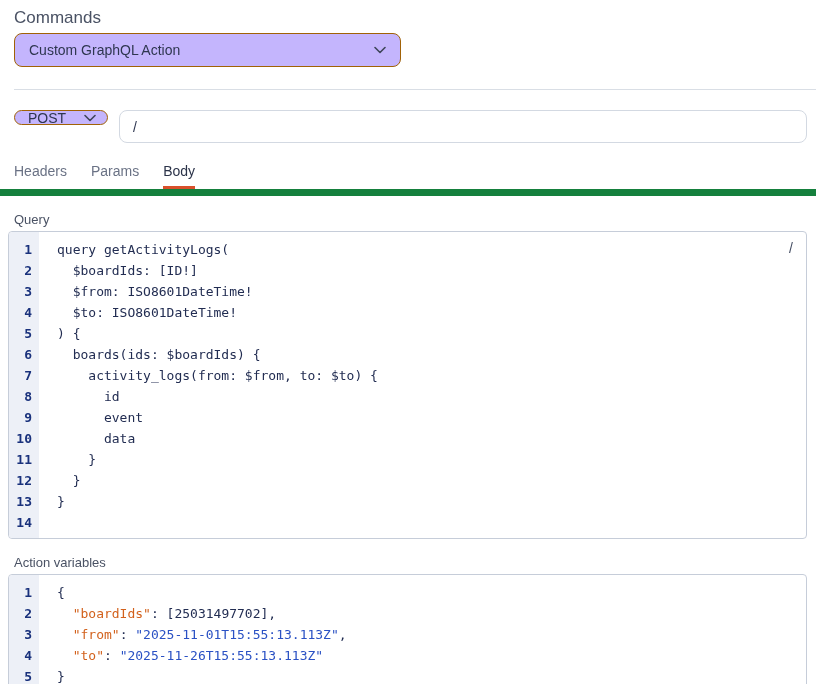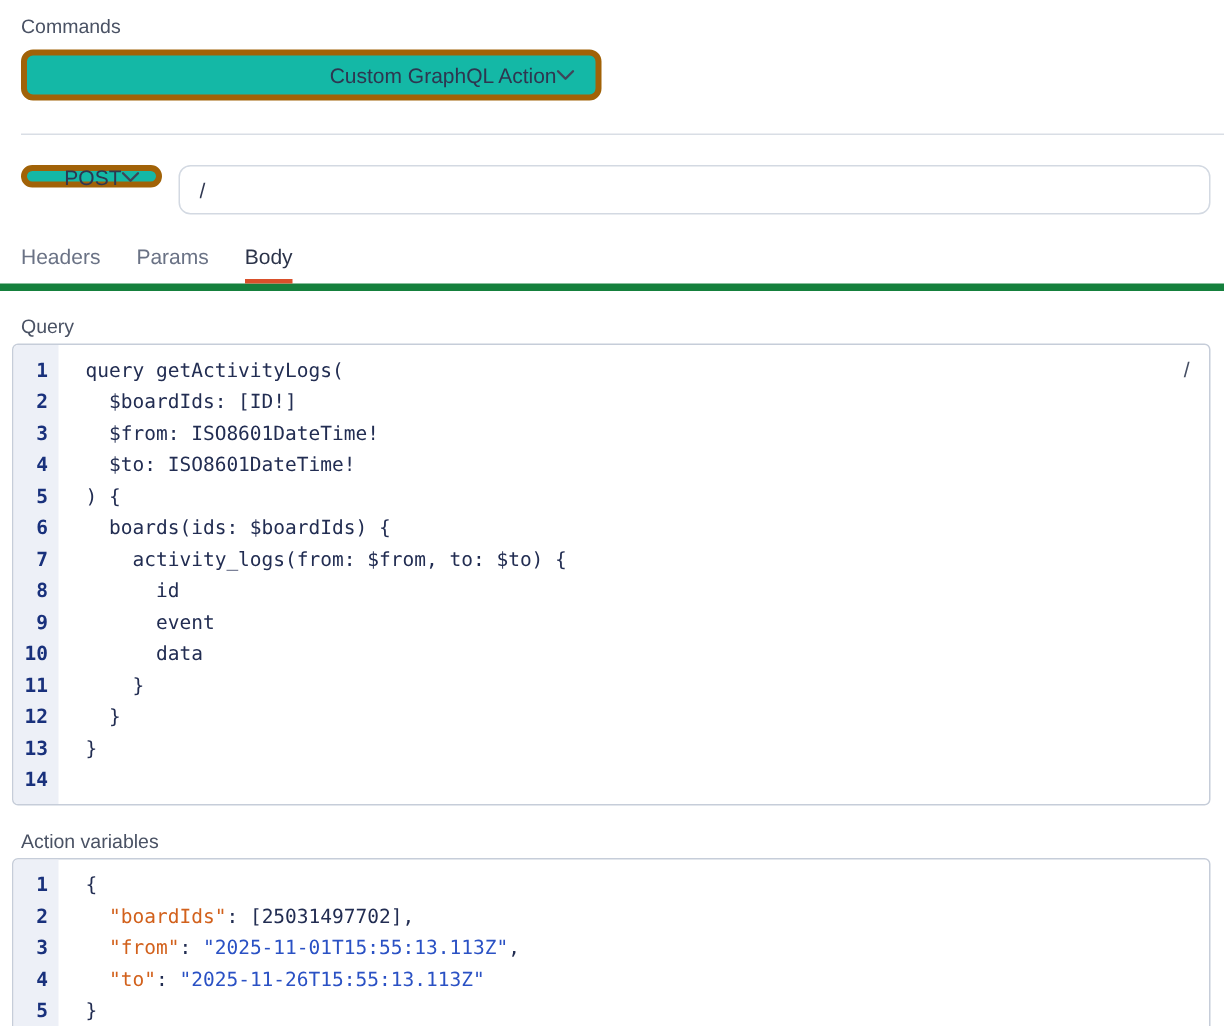--- a/index.html
+++ b/index.html
@@ -6,40 +6,40 @@
   html, body { margin: 0; padding: 0; }
   body {
     width: 816px; height: 684px; overflow: hidden;
     background: #ffffff;
     font-family: "Liberation Sans", sans-serif;
     color: #2e3650;
     position: relative;
   }
   .field-label {
     margin: 10px 0 0 14px;
-    font-size: 13px; line-height: 15px; color: #4a5264;
+    font-size: 17px; line-height: 15px; color: #4a5264;
   }
   .select {
-    display: flex; align-items: center; justify-content: flex-end;
-    border: 4px solid #a16207; border-radius: 8px; background: #14b8a6;
+    display: flex; align-items: center; justify-content: space-between;
+    border: 1px solid #a16207; border-radius: 8px; background: #c4b5fd;
     cursor: pointer; font-size: 14px; color: #2e3650;
   }
   .commands-select { width: 387px; height: 34px; margin: 8px 0 0 14px; padding: 0 14px; }
   .divider { border: none; border-top: 1px solid #d9dee5; margin: 22px 0 0 14px; }
   .request-row { display: flex; gap: 11px; margin: 20px 9px 0 14px; }
   .method-select { width: 94px; height: 15px; padding: 0 11px 0 13px; flex: none; }
   .url-input {
     flex: 1; height: 33px; border: 1px solid #d3d9e2; border-radius: 8px;
     padding: 0 13px; font-size: 14px; color: #2e3650;
     font-family: "Liberation Sans", sans-serif; outline: none; background: #fff;
   }
   .tab-bar {
     display: flex; gap: 24px;
     padding: 20px 0 0 14px;
-    border-bottom: 5px solid #15803d;
+    border-bottom: 7px solid #15803d;
   }
   .tab {
     font-size: 14px; line-height: 17px; color: #6a7285;
     padding-bottom: 9px; cursor: pointer;
   }
   .tab.active { color: #2b3349; box-shadow: inset 0 -3px 0 #d9502b; }
   .section-label { margin: 16px 12px 4px 14px; font-size: 13px; line-height: 15px; color: #4a5264; }
   .editor {
     position: relative; margin: 0 9px 0 8px;
     border: 1px solid #c6cdd9; border-radius: 4px; background: #fff;

